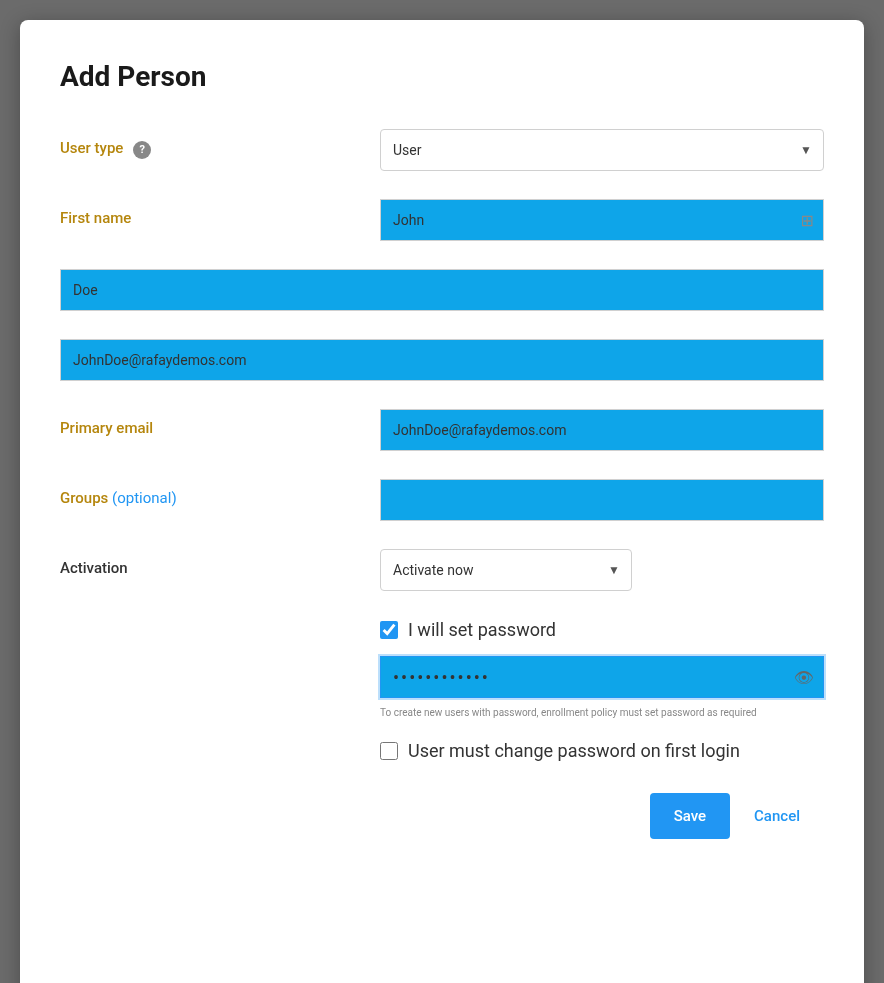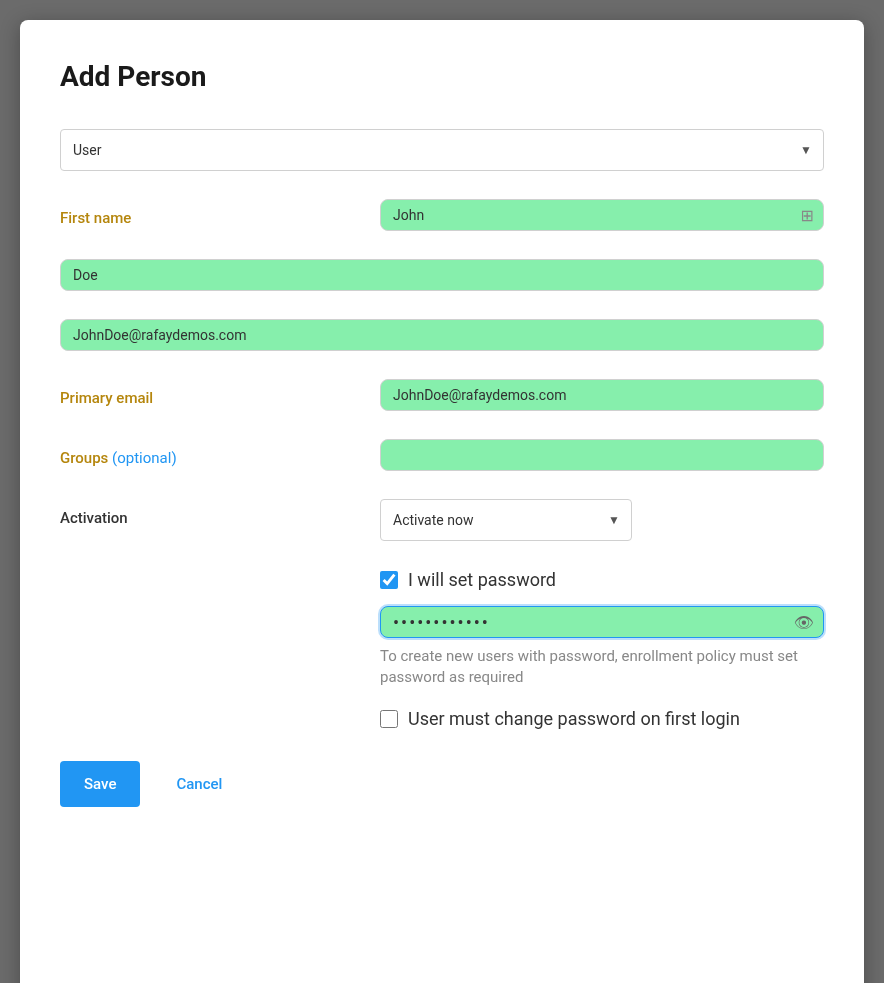--- a/index.html
+++ b/index.html
@@ -73,28 +73,28 @@
       color: #2196F3;
       font-weight: 400;
     }
 
     .form-control-wrapper {
       flex: 1;
     }
 
     .form-input {
       width: 100%;
-      height: 32px;
+      height: 42px;
       border: 1px solid #d0d0d0;
-      border-radius: 8px;
+      border-radius: 0;
       padding: 0 12px;
       font-size: 14px;
       color: #333;
       outline: none;
-      background: #86efac;
+      background: #0ea5e9;
     }
 
     .form-input.active-focus {
       border-color: #2196F3;
       box-shadow: 0 0 0 2px rgba(33, 150, 243, 0.3);
     }
 
     .input-with-icon {
       position: relative;
     }
@@ -163,32 +163,31 @@
       font-size: 18px;
       color: #333;
     }
 
     .password-row {
       margin-left: 320px;
       margin-bottom: 8px;
     }
 
     .password-hint {
-      font-size: 15px;
+      font-size: 10px;
       color: #888;
       line-height: 1.4;
       margin-left: 320px;
       margin-bottom: 20px;
     }
 
     .footer-buttons {
       display: flex;
-      justify-content: flex-start;
+      justify-content: flex-end;
       align-items: center;
-      gap: 12px;
       margin-top: 32px;
     }
 
     .btn {
       height: 46px;
       padding: 0 24px;
       border-radius: 4px;
       font-size: 15px;
       font-weight: 500;
       cursor: pointer;
@@ -227,20 +226,24 @@
       font-size: 16px;
     }
   </style>
 </head>
 <body>
 
 <div class="modal">
   <h1 class="page-title">Add Person</h1>
 
   <div class="form-row">
+    <div class="form-label">
+      <span>User type</span>
+      <span class="label-help">?</span>
+    </div>
     <div class="form-control-wrapper">
       <div class="form-select-wrapper">
         <select class="form-select">
           <option>User</option>
           <option>Admin</option>
           <option>Guest</option>
         </select>
         <span class="select-arrow">▼</span>
       </div>
     </div>

